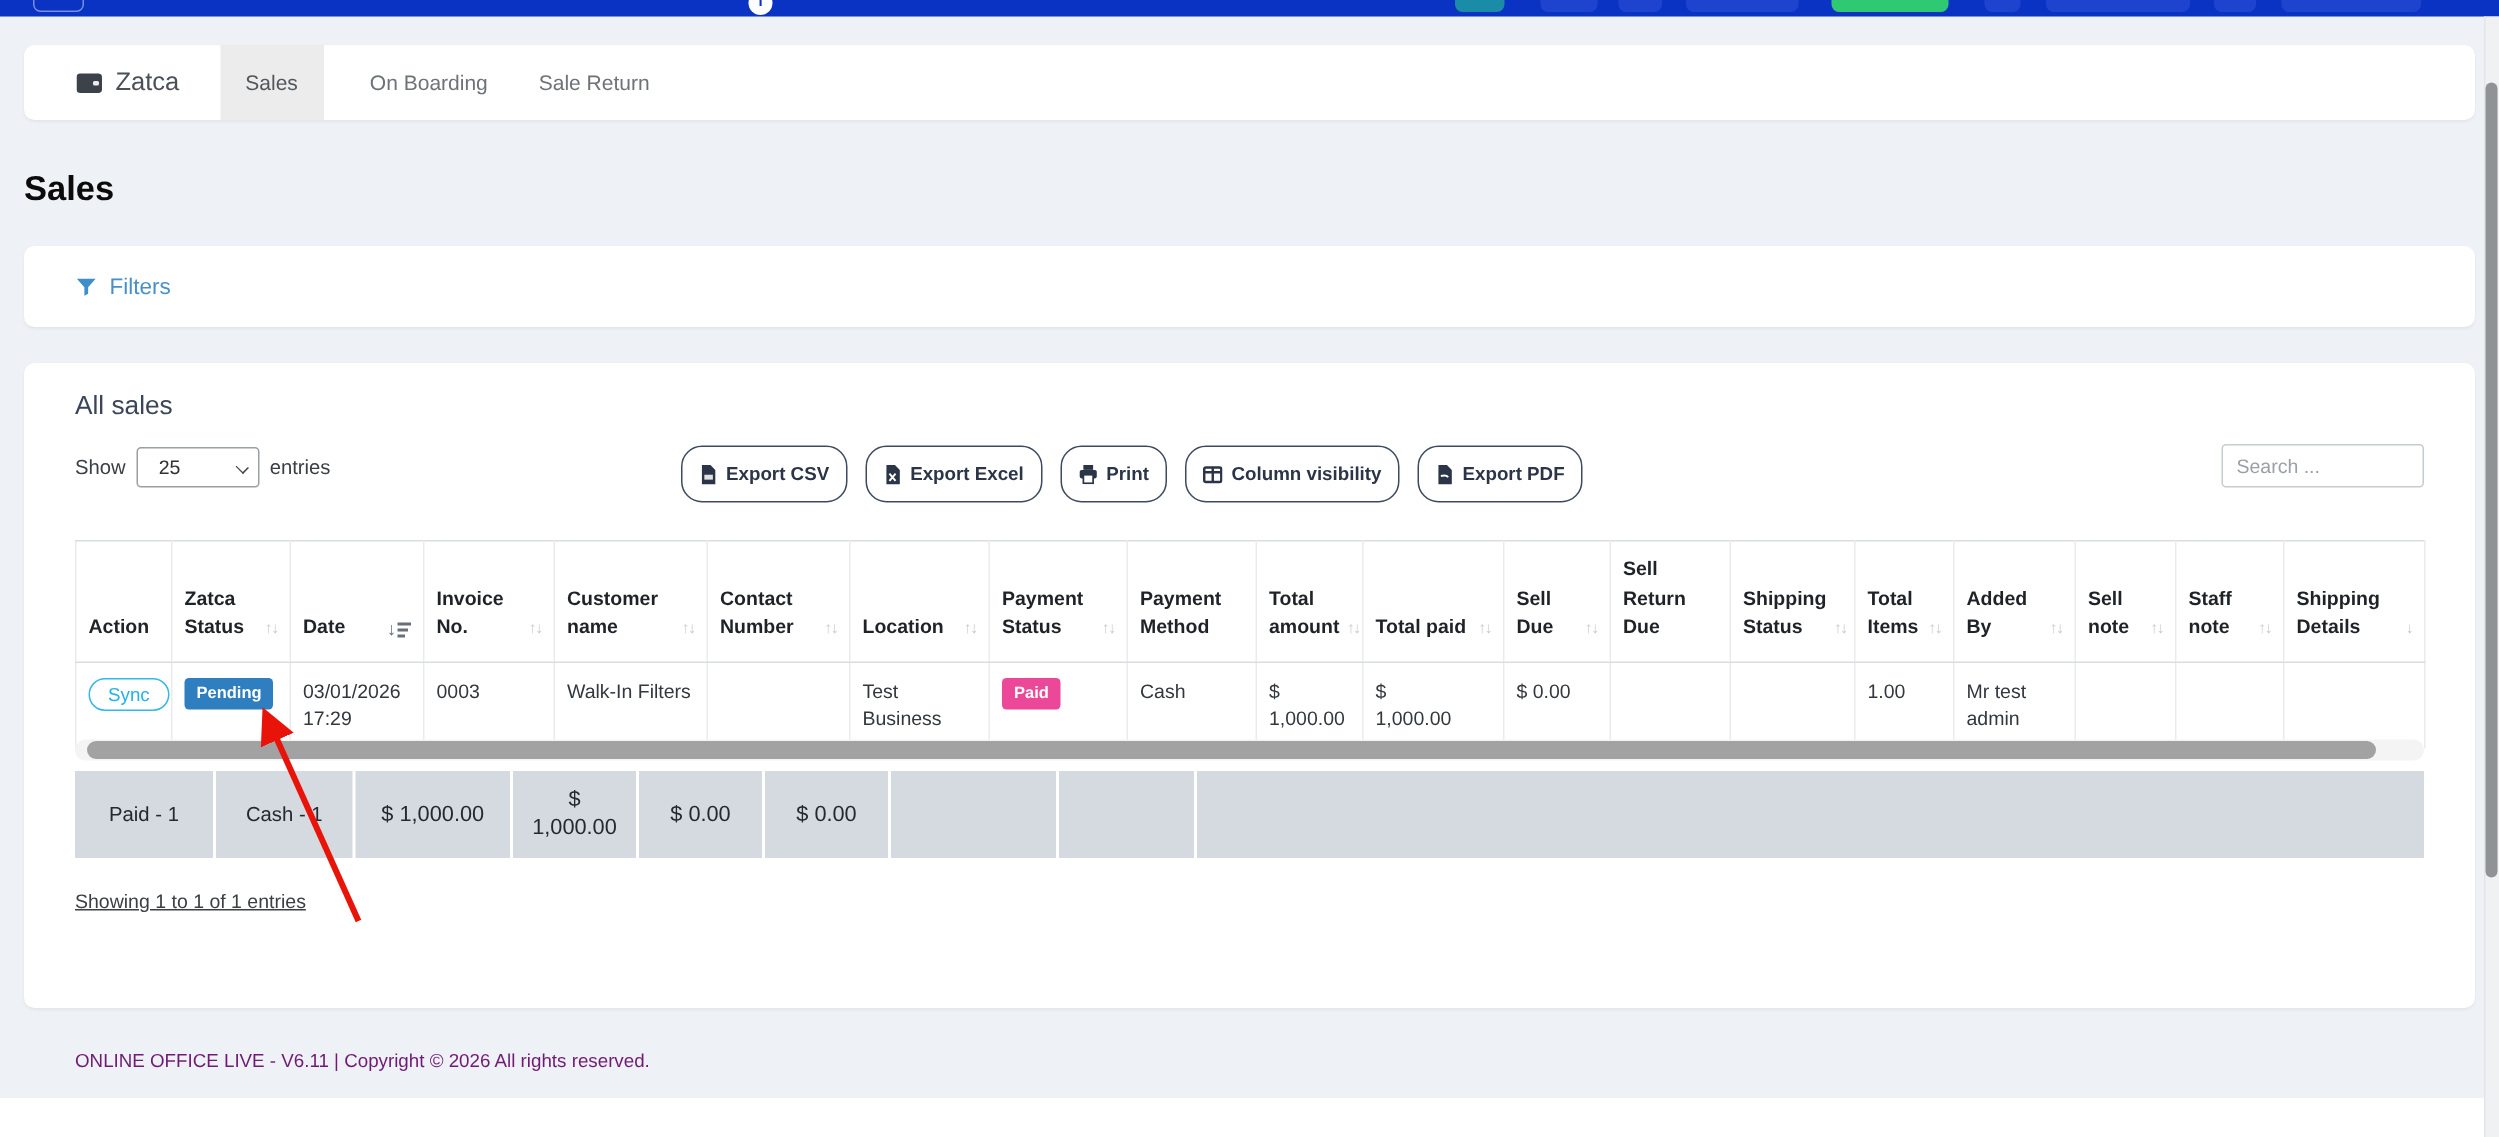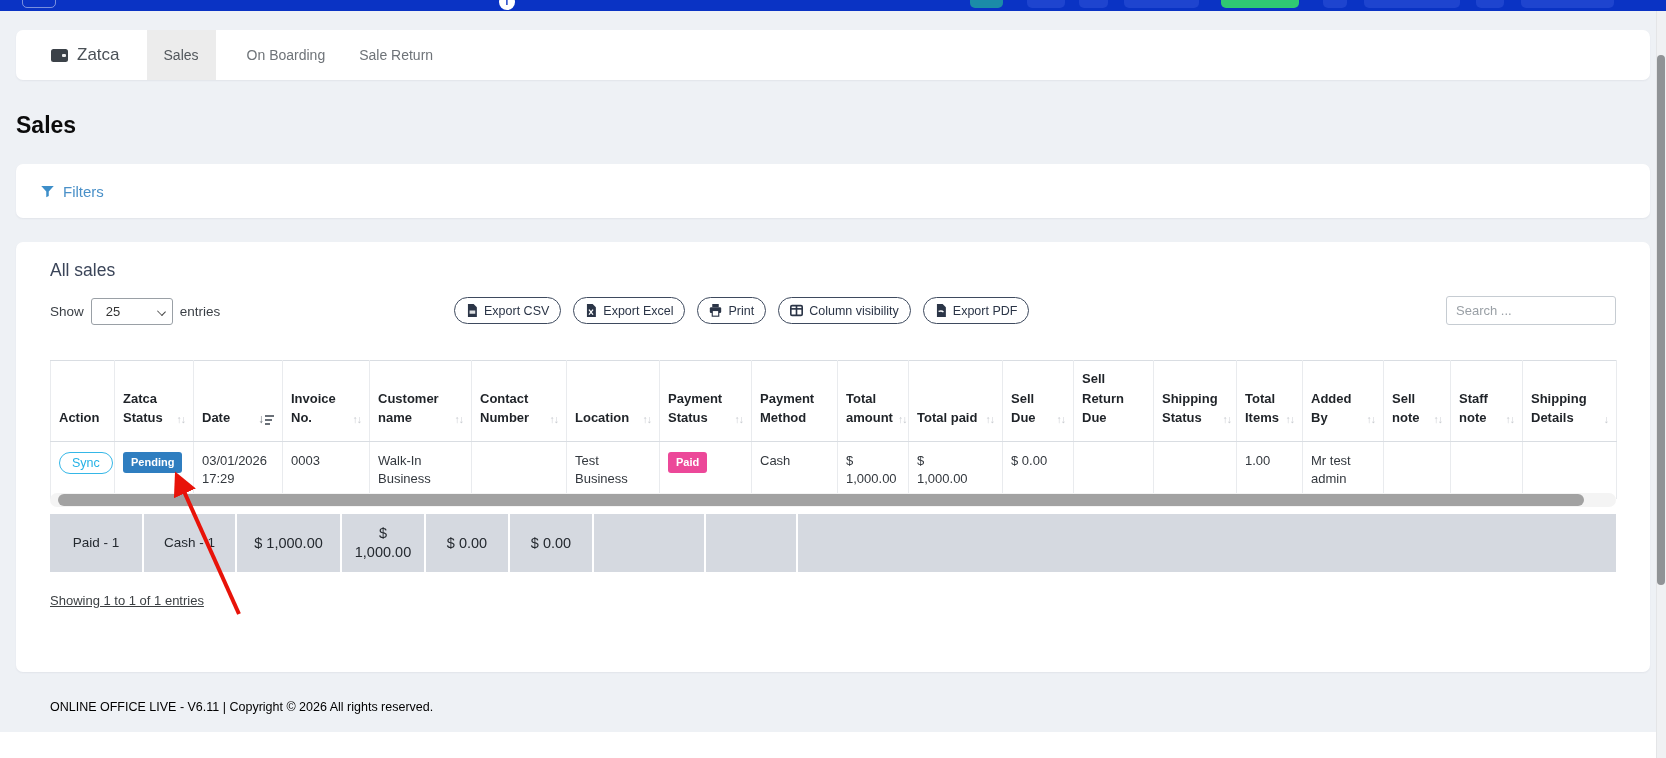--- a/index.html
+++ b/index.html
@@ -23,36 +23,36 @@
   
   .card { position:absolute; left:16px; width:1634px; background:#fff; border-radius:7px; box-shadow:0 1px 2px rgba(30,40,60,.06); }
   
   .tabcard { top:30px; height:50px; display:flex; align-items:stretch; overflow:hidden; }
   .brand { display:flex; align-items:center; gap:9px; padding:0 27px 0 35px; color:#4b5157; font-size:17px; }
   .tab { display:flex; align-items:center; padding:0 17px; font-size:14px; color:#6e7378; cursor:pointer; }
   .tab.active { background:#ececec; color:#52575c; margin-right:14px; }
   
   .h1 { position:absolute; left:16px; top:112px; font-size:23px; font-weight:bold; color:#0b0b0b; }
   
-  .filtercard { top:164px; height:54px; display:flex; align-items:center; padding-left:24px; }
+  .filtercard { top:164px; height:54px; display:flex; align-items:center; padding-left:34px; }
   .filterlink { display:flex; align-items:center; gap:8px; color:#4a90c8; font-size:15px; cursor:pointer; }
   
   .maincard { top:242px; height:430px; }
   .allsales { position:absolute; left:34px; top:18px; font-size:17.5px; color:#3b4559; }
   .controls { position:absolute; left:34px; right:34px; top:52px; height:36px; }
   .showgrp { position:absolute; left:0; top:4px; display:flex; align-items:center; gap:7px; font-size:13.5px; color:#3a3f45; }
   .lenwrap { position:relative; }
   .lensel { width:82px; height:27px; border:1px solid #9aa0a6; border-radius:3px; font-size:13px; color:#333;
     padding:0 20px 0 14px; appearance:none; -webkit-appearance:none; background:#fff; font-family:"Liberation Sans",sans-serif; }
   .chev { position:absolute; right:8px; top:10px; width:7px; height:7px; border-right:1.6px solid #444; border-bottom:1.6px solid #444; transform:rotate(45deg) scale(1,.8); pointer-events:none; }
   .btngrp { position:absolute; left:404px; top:3px; display:flex; gap:12px; }
-  .xbtn { display:flex; align-items:center; gap:6px; height:27px; padding:0 11px; background:#fff;
-    border:1.6px solid #3e4a5e; border-radius:14px; font-size:12.5px; font-weight:normal; color:#2b3547; cursor:pointer; }
+  .xbtn { display:flex; align-items:center; gap:6px; height:38px; padding:0 11px; background:#fff;
+    border:1.6px solid #3e4a5e; border-radius:14px; font-size:12.5px; font-weight:bold; color:#2b3547; cursor:pointer; }
   .xbtn svg { flex:0 0 auto; }
-  .searchbox { position:absolute; right:0; top:2px; width:170px; height:29px; border:1px solid #c6ccd2; border-radius:3px;
+  .searchbox { position:absolute; right:0; top:2px; width:135px; height:29px; border:1px solid #c6ccd2; border-radius:3px;
     padding:0 9px; font-size:13px; color:#333; font-family:"Liberation Sans",sans-serif; }
   .searchbox::placeholder { color:#9aa0a6; }
   
   .tablewrap { position:absolute; left:34px; top:118px; width:1566px; }
   table.dt { border-collapse:collapse; table-layout:fixed; width:1566px; }
   .dt th, .dt td { border-left:1px solid #e9ebee; border-right:1px solid #e9ebee; }
   .dt thead th { height:77px; vertical-align:bottom; text-align:left; padding:8px 8px 13px 8px;
     font-size:13px; font-weight:bold; color:#1f2328; line-height:1.5;
     border-top:1px solid #d9dde2; border-bottom:1px solid #d9dde2; }
   .dt tbody td { height:53px; vertical-align:top; padding:10px 8px; font-size:13px; color:#33383e; line-height:1.45; background:#fff; }
@@ -82,21 +82,21 @@
   .tcell.small { font-size:13.5px;text-align:right; }
   .fw { display:inline-block; max-width:62px; }
   
   .summary { position:absolute; left:34px; top:351px; font-size:13px; color:#3c4043;text-decoration:underline; }
   .pager { position:absolute; right:42px; top:369px; display:inline-flex; border:1px solid #d8dce0; border-radius:3px; overflow:hidden; background:#fff; font-size:13px; }
   .pager .pitem { padding:9px 15px; cursor:pointer; }
   .pager .prev { color:#72787f; }
   .pager .pactive { background:#3a7cb9; color:#fff; padding:9px 13px; }
   .pager .next { color:#5f666d; }
   
-  .footer { position:absolute; left:50px; top:700px; font-size:12.5px; color:#000000; }
+  .footer { position:absolute; left:50px; top:700px; font-size:12.5px; color:#701a75; }
   .bottomstrip { position:absolute; left:0; bottom:0; width:1666px; height:26px; background:#fff; }
   
   .vscroll { position:absolute; right:0; top:11px; width:10px; height:747px; background:#f0f1f3; border-left:1px solid #e4e5e7; z-index:6; }
   .vthumb { position:absolute; right:1px; top:44px; width:8px; height:530px; background:#909396; border-radius:4px; cursor:pointer; }
   
   .arrow-overlay { position:absolute; left:0; top:0; width:1666px; height:758px; pointer-events:none; z-index:9; }
 </style>
 </head>
 <body>
 
@@ -346,21 +346,21 @@
               </div>
             </th>
         </tr>
       </thead>
       <tbody>
         <tr>
           <td><button class="syncbtn">Sync</button></td>
           <td><span class="badge pending">Pending</span></td>
           <td>03/01/2026 17:29</td>
           <td>0003</td>
-          <td>Walk-In Business</td>
+          <td>Walk-In Filters</td>
           <td></td>
           <td>Test Business</td>
           <td><span class="badge paid">Paid</span></td>
           <td>Cash</td>
           <td>$ 1,000.00</td>
           <td><span class="wrapnarrow">$ 1,000.00</span></td>
           <td>$ 0.00</td>
           <td></td>
           <td></td>
           <td>1.00</td>

